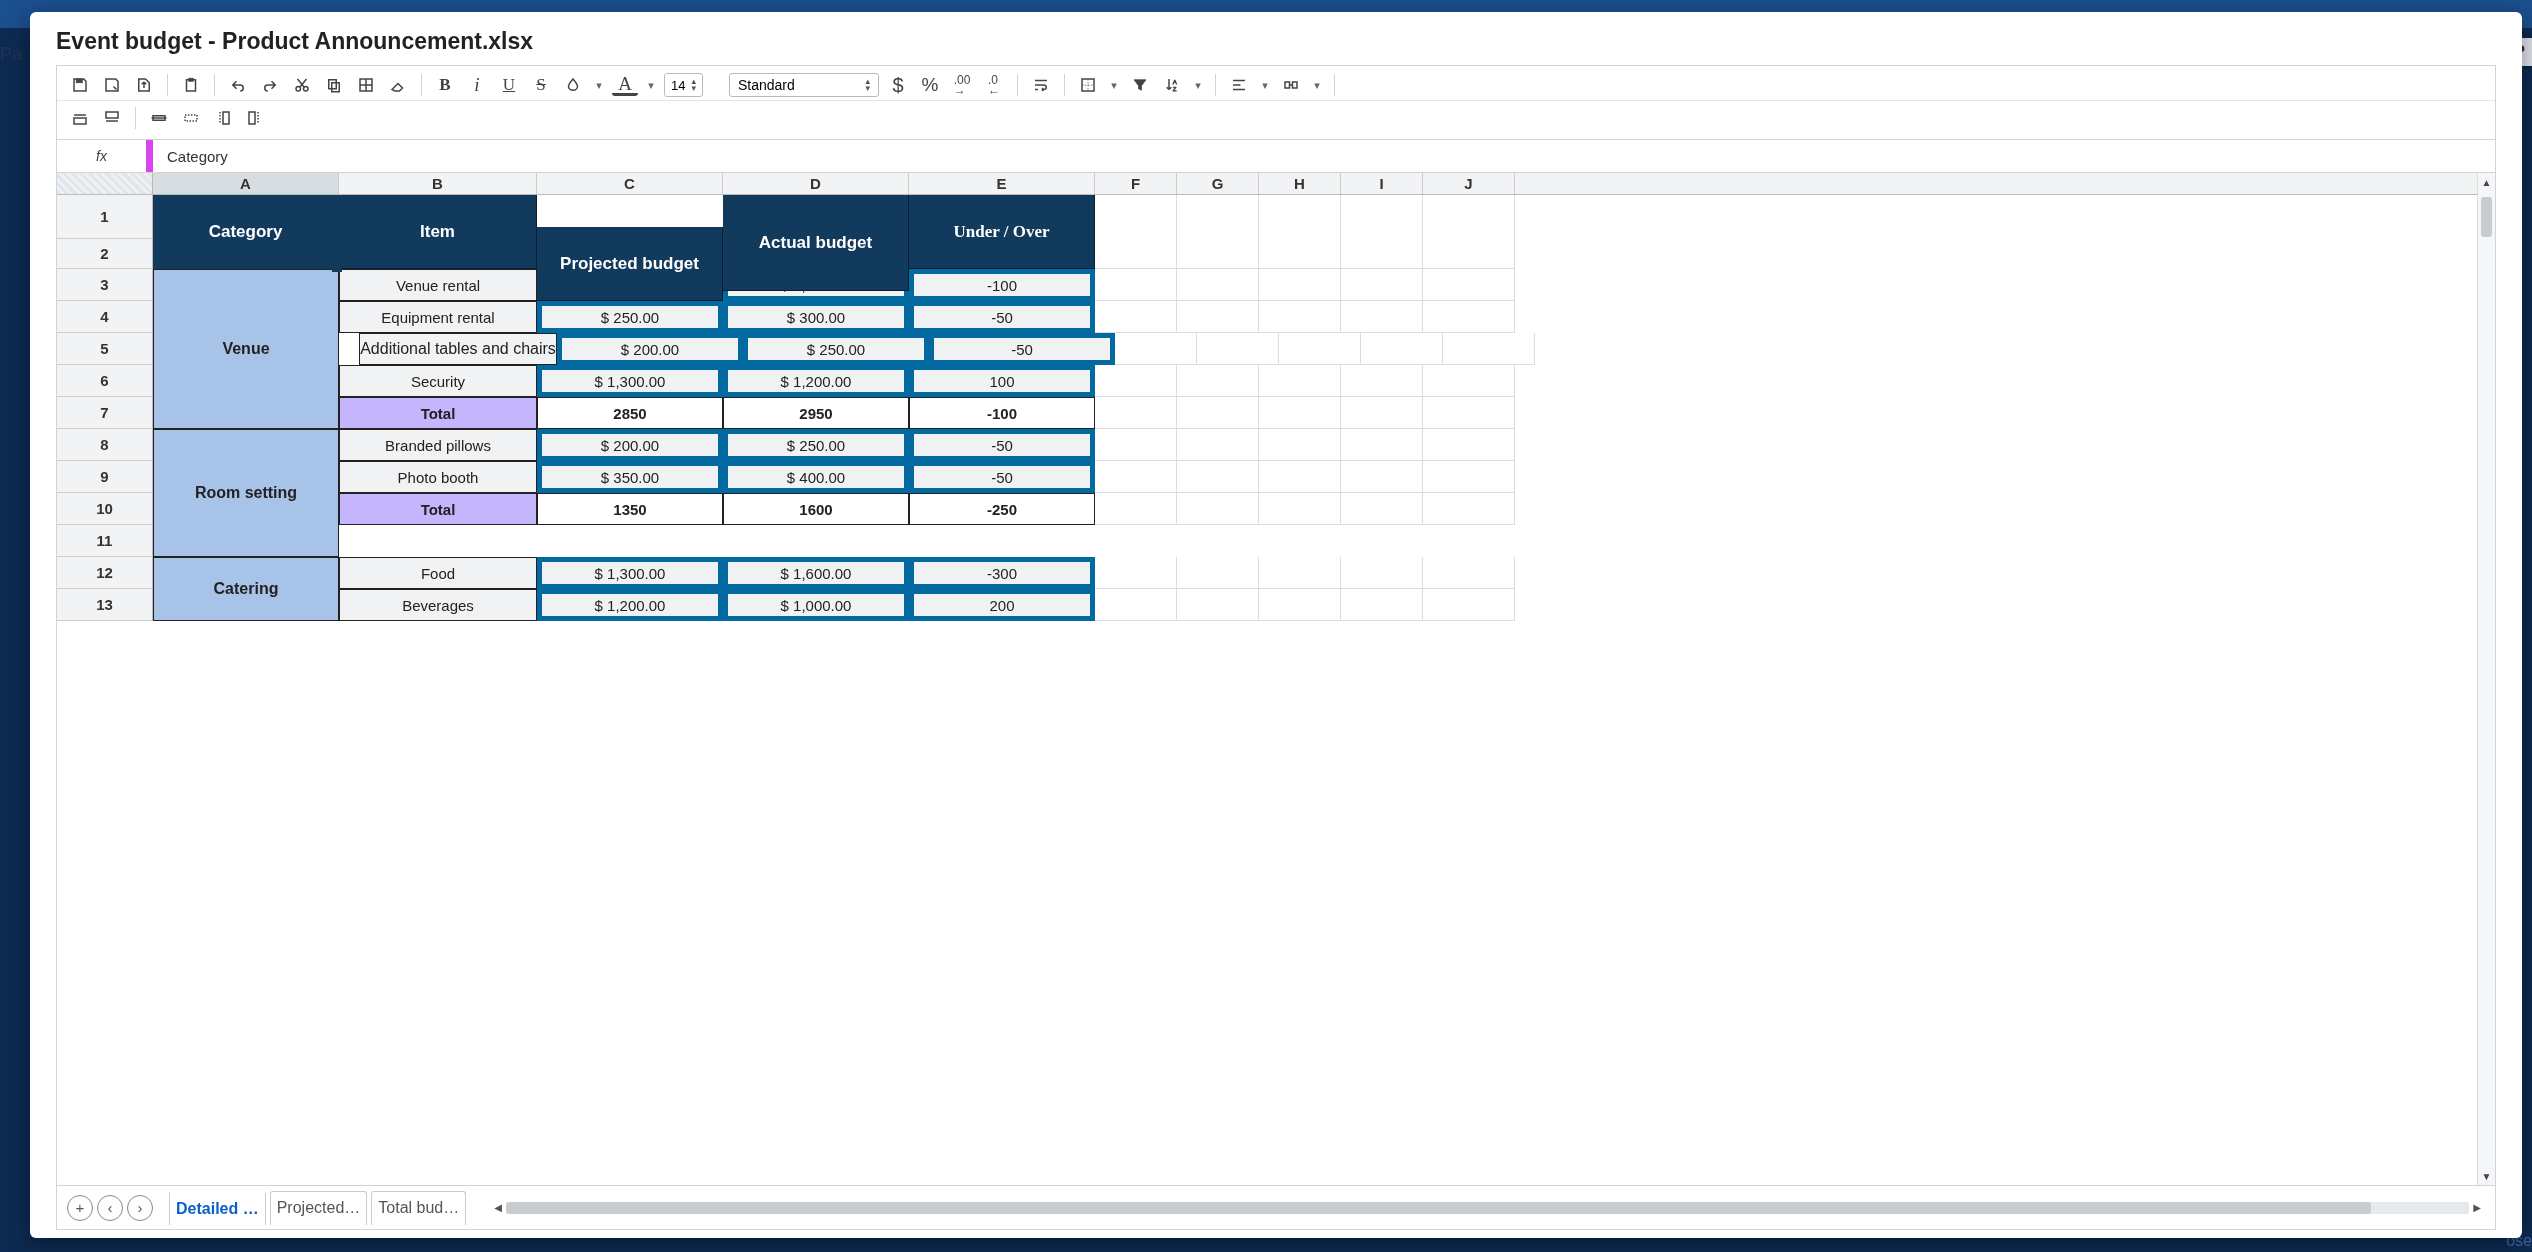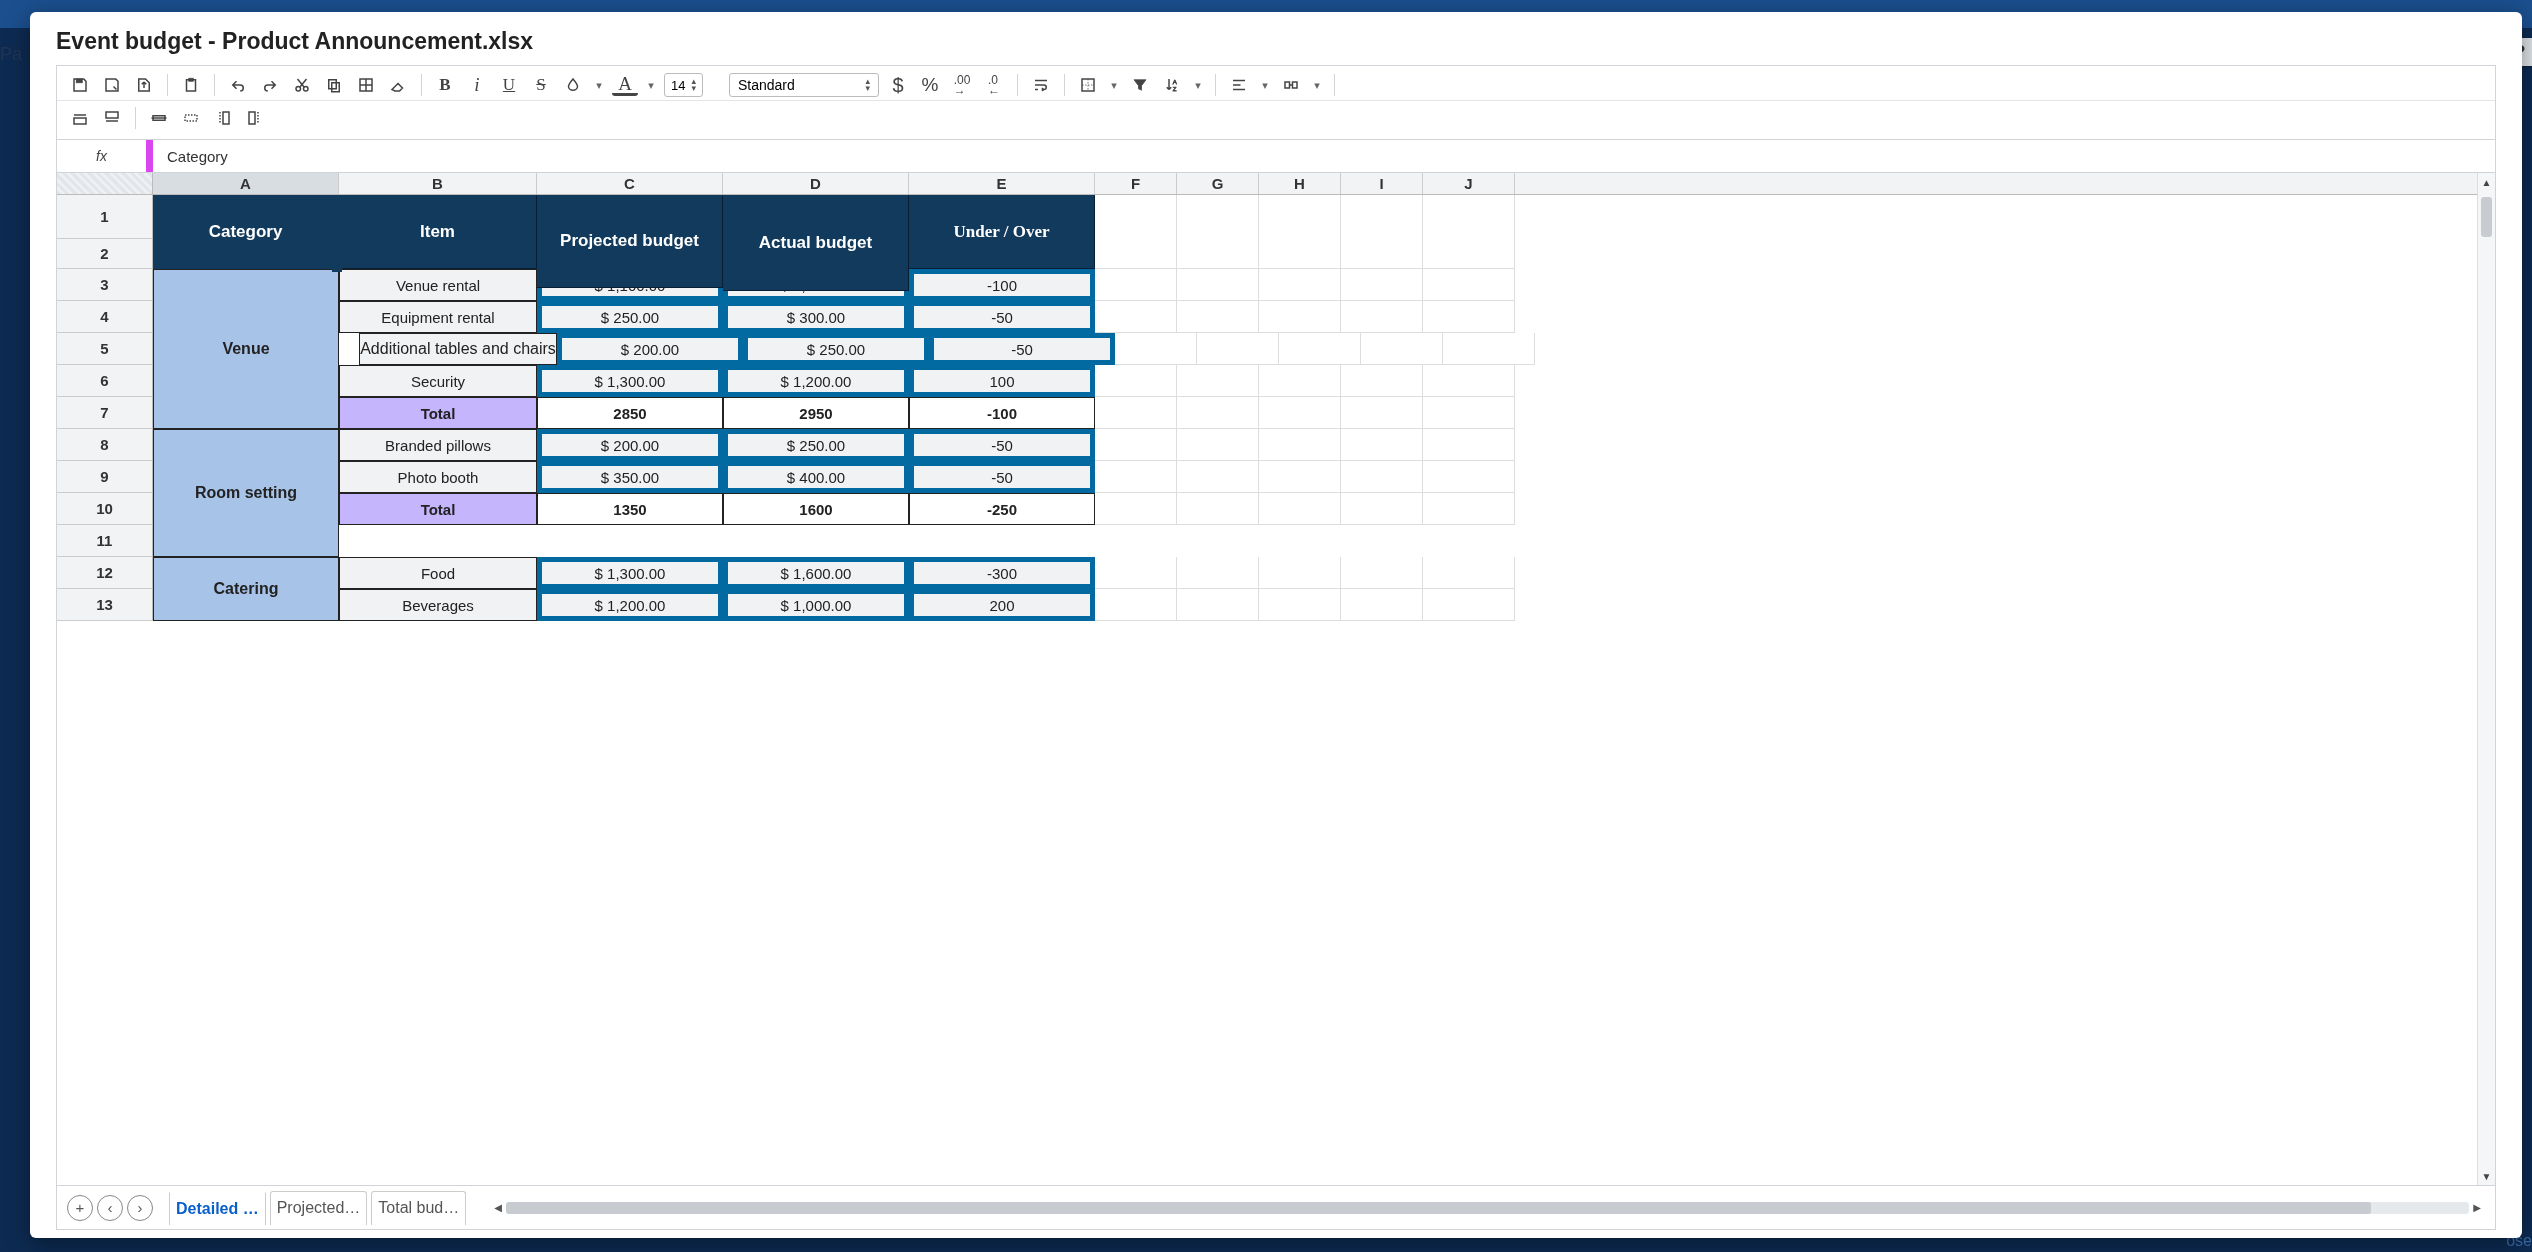--- a/index.html
+++ b/index.html
@@ -444,21 +444,21 @@
           <div class="rowhdr">11</div>
           <div class="rowhdr">12</div>
           <div class="rowhdr">13</div>
         </div>
 
         <div class="cells">
 
           <div class="row" style="height:74px;position:relative;">
             <div class="cell hdrcell wA" style="height:74px;position:relative;">Category</div>
             <div class="cell hdrcell wB" style="height:74px;">Item</div>
-            <div class="cell hdrcell wC" style="height:93px;">Projected budget</div>
+            <div class="cell hdrcell wC" style="height:74px;margin-top:32px;">Projected budget</div>
             <div class="cell hdrcell wD" style="height:96px;">Actual budget</div>
             <div class="cell hdrcell wE" style="height:74px;font-family:Liberation Serif, serif;">Under / Over</div>
             <div class="cell wF" style="height:74px;"></div>
             <div class="cell wG" style="height:74px;"></div>
             <div class="cell wH" style="height:74px;"></div>
             <div class="cell wI" style="height:74px;"></div>
             <div class="cell wJ" style="height:74px;"></div>
             <div class="selbox" style="top:0;left:0;width:186px;height:74px;">
               <div class="selhandle"></div>
             </div>

